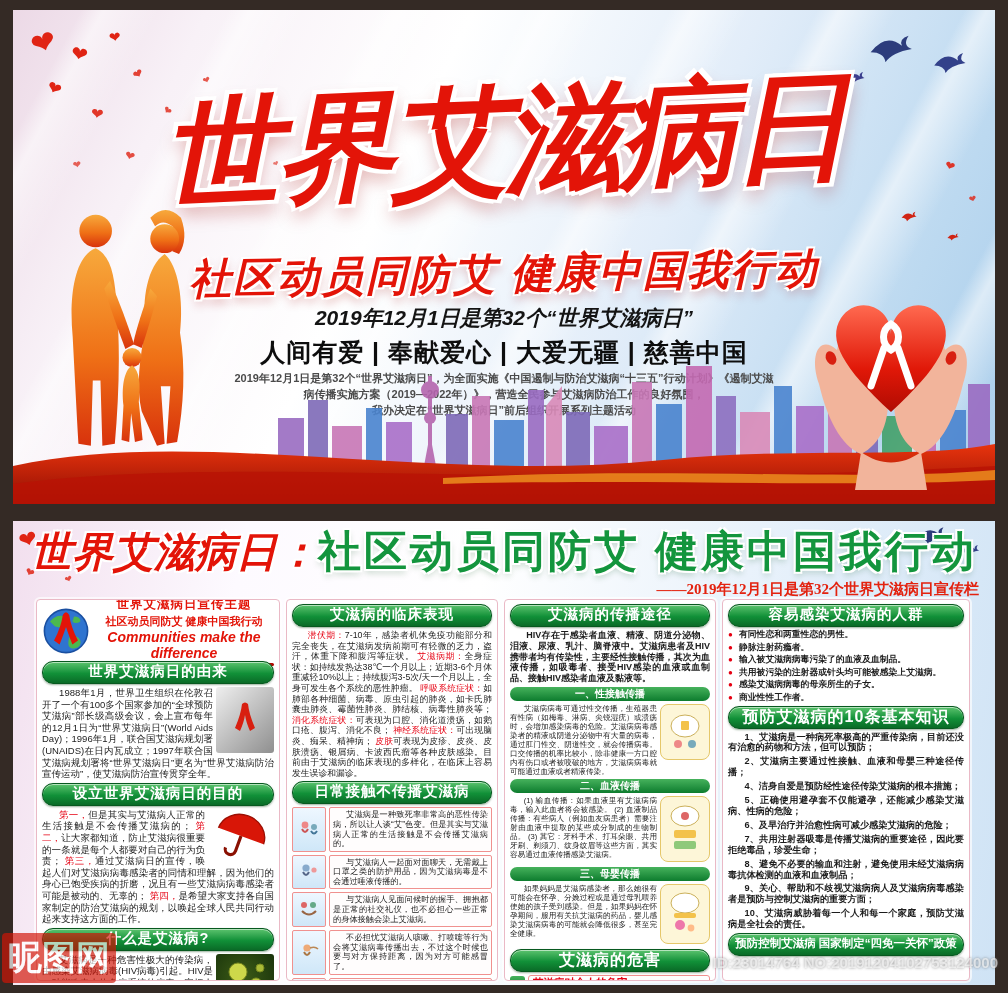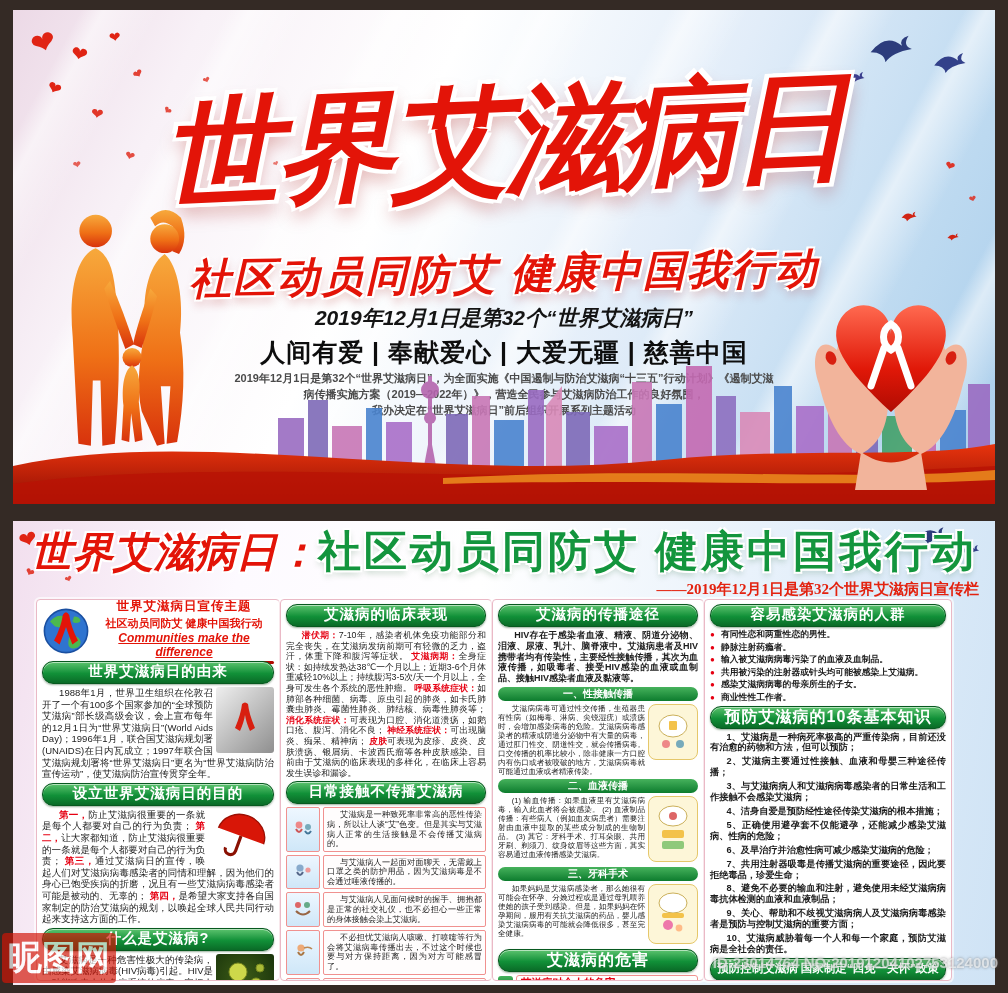--- a/index.html
+++ b/index.html
@@ -33,41 +33,41 @@
   .bird{position:absolute;}
   
   #panel{position:absolute;left:13px;top:521px;width:982px;height:464px;overflow:hidden;
     background:linear-gradient(100deg,#f2dfee 0%,#fdfaff 22%,#ffffff 45%,#e9f2fb 70%,#cfe3f5 100%);}
   .p-header{position:absolute;top:2px;left:0;width:100%;text-align:center;white-space:nowrap;}
   .p-header .red{font-size:41px;font-weight:bold;font-style:italic;color:#e31408;
     text-shadow:2px 2px 0 #fff,-2px -2px 0 #fff,2px -2px 0 #fff,-2px 2px 0 #fff;}
   .p-header .green{font-size:43px;font-weight:bold;color:#13953d;letter-spacing:3px;
     text-shadow:2px 2px 0 #fff,-2px -2px 0 #fff,2px -2px 0 #fff,-2px 2px 0 #fff,0 4px 6px rgba(0,80,20,.25);}
   .p-sub{position:absolute;top:59px;right:16px;font-size:15px;font-weight:bold;color:#e3220f;font-family:Liberation Serif, serif;}
-  .cols{position:absolute;top:78px;left:23px;display:flex;}
+  .cols{position:absolute;top:78px;left:23px;display:flex;gap:6px;}
   .col{background:#fff;border:1px solid #eab9c6;border-radius:4px;padding:4px 5px;
     box-shadow:0 0 0 2px rgba(255,255,255,.65);height:372px;overflow:hidden;
     display:flex;flex-direction:column;gap:3px;}
   .c1{width:232px;}.c2{width:200px;}.c3{width:200px;}.c4{width:236px;}
   .ghead{flex:none;height:21px;line-height:19px;border-radius:11px;text-align:center;
     background:linear-gradient(180deg,#5cc36e,#119038 55%,#0a6b27);border:1px solid #07591f;
     color:#fff;font-weight:bold;font-size:14.5px;letter-spacing:1px;
     box-shadow:inset 0 1px 0 rgba(255,255,255,.55),0 1px 2px rgba(0,60,10,.4);}
   .ghead.big{font-size:16px;}
   .ghead.longer{font-size:11.5px;letter-spacing:0;}
   .gsub{flex:none;height:14px;line-height:13px;border-radius:7px;text-align:center;
     background:linear-gradient(180deg,#46b25c,#0d7c2e);color:#fff;font-weight:bold;font-size:10px;}
   .body{margin:0;font-size:9.5px;line-height:11.6px;color:#1c1c1c;text-align:justify;text-indent:1.8em;}
   .tiny{font-size:7.6px;line-height:9px;}
-  .lead{color:#e60012;font-weight:bold;}
+  .lead{color:#e60012;font-weight:normal;}
   .logo-block{flex:none;display:flex;gap:4px;align-items:center;height:54px;}
   .logo-text{flex:1;text-align:center;}
   .lt1{color:#e31408;font-weight:bold;font-size:12.5px;letter-spacing:1px;}
   .lt2{color:#e31408;font-weight:bold;font-size:11px;margin-top:1px;}
-  .lt3{color:#e31408;font-weight:bold;font-style:italic;font-size:12px;text-decoration:underline;}
+  .lt3{color:#e31408;font-weight:bold;font-style:italic;font-size:14px;}
   .swoosh{height:3px;margin-top:2px;border-radius:2px;background:linear-gradient(90deg,#f7b8b0,#e31408 40%,#b00b02);}
   .ph{float:right;margin:0 0 2px 3px;border-radius:3px;}
   .ph-hands{width:58px;height:66px;background:linear-gradient(135deg,#efefef,#8f8f8f);display:flex;align-items:center;justify-content:center;}
   .ph-umb{width:66px;height:54px;display:flex;align-items:center;justify-content:center;}
   .ph-virus{width:58px;height:52px;background:radial-gradient(circle at 45% 45%,#3d5c17,#16300a);display:flex;align-items:center;justify-content:center;}
   .crow{flex:none;display:flex;gap:3px;align-items:stretch;}
   .crow .pic{flex:none;width:32px;border:1px solid #f0918f;border-radius:2px;
     background:linear-gradient(180deg,#eef7ff,#cfe7f8);display:flex;align-items:center;justify-content:center;}
   .crow .txt{flex:1;border:1px solid #f0918f;border-radius:2px;background:#fffdfd;
     padding:2px 3px;font-size:8.2px;line-height:9.6px;color:#222;text-align:justify;text-indent:1.6em;}
@@ -281,21 +281,21 @@
 
       <div class="ghead">设立世界艾滋病日的目的</div>
       <p class="body">
         <span class="ph ph-umb">
             <svg width="54" height="48" viewBox="0 0 40 36" style="transform:rotate(20deg)">
               <path d="M2,18 a18,16 0 0 1 36,0 z" fill="#d81607"></path>
               <path d="M2,18 a18,16 0 0 1 36,0" fill="none" stroke="#9c1004" stroke-width="1"></path>
               <path d="M20,18 v12 a4,4 0 0 1 -8,0" stroke="#8a1002" fill="none" stroke-width="2.4"></path>
             </svg>
           </span>
-        <span class="lead">第一，</span><span>防止艾滋病很重要的一条就是每个人都要对自己的行为负责；</span>
+        <span class="lead">第一，</span><span>但是其实与艾滋病人正常的生活接触是不会传播艾滋病的；</span>
         <span class="lead">第二，</span><span>让大家都知道，防止艾滋病很重要的一条就是每个人都要对自己的行为负责；</span>
         <span class="lead">第三，</span><span>通过艾滋病日的宣传，唤起人们对艾滋病病毒感染者的同情和理解，因为他们的身心已饱受疾病的折磨，况且有一些艾滋病病毒感染者可能是被动的、无辜的；</span>
         <span class="lead">第四，</span><span>是希望大家支持各自国家制定的防治艾滋病的规划，以唤起全球人民共同行动起来支持这方面的工作。</span>
       </p>
 
       <div class="ghead">什么是艾滋病?</div>
       <p class="body">
         <span class="ph ph-virus">
             <svg width="50" height="44" viewBox="0 0 50 44">
               <circle cx="18" cy="14" r="9" fill="#cdd84a" stroke="#7a8a20"></circle>
@@ -394,21 +394,21 @@
               <rect x="6" y="26" width="22" height="8" rx="2" fill="#f3c24a"></rect>
               <rect x="6" y="37" width="22" height="8" rx="2" fill="#8fc97a"></rect>
               <circle cx="17" cy="12" r="4" fill="#d66"></circle>
             </svg>
           </span>
         <span>(1) 输血传播：如果血液里有艾滋病病毒，输入此血者将会被感染。</span>
         <span>(2) 血液制品传播：有些病人（例如血友病患者）需要注射由血液中提取的某些成分制成的生物制品。</span>
         <span>(3) 其它：牙科手术、打耳朵眼、共用牙刷、剃须刀、纹身纹眉等这些方面，其实容易通过血液传播感染艾滋病。</span>
       </p>
 
-      <div class="gsub">三、牙科手术</div>
+      <div class="gsub">三、母婴传播</div>
       <p class="body tiny">
         <span class="bubble" style="height:58px">
             <svg width="34" height="46" viewBox="0 0 34 46">
               <ellipse cx="17" cy="12" rx="14" ry="10" fill="#fff" stroke="#cbb05a"></ellipse>
               <circle cx="12" cy="34" r="5" fill="#e7a"></circle>
               <circle cx="23" cy="37" r="3.4" fill="#fb8"></circle>
               <rect x="6" y="22" width="22" height="5" rx="2" fill="#f3c24a"></rect>
             </svg>
           </span>
         <span>如果妈妈是艾滋病感染者，那么她很有可能会在怀孕、分娩过程或是通过母乳喂养使她的孩子受到感染。但是，如果妈妈在怀孕期间，服用有关抗艾滋病的药品，婴儿感染艾滋病病毒的可能就会降低很多，甚至完全健康。</span>
@@ -428,21 +428,20 @@
       <div class="bullet">有同性恋和两重性恋的男性。</div>
       <div class="bullet">静脉注射药瘾者。</div>
       <div class="bullet">输入被艾滋病病毒污染了的血液及血制品。</div>
       <div class="bullet">共用被污染的注射器或针头均可能被感染上艾滋病。</div>
       <div class="bullet">感染艾滋病病毒的母亲所生的子女。</div>
       <div class="bullet">商业性性工作者。</div>
 
       <div class="ghead big">预防艾滋病的10条基本知识</div>
       <p class="k">1、艾滋病是一种病死率极高的严重传染病，目前还没有治愈的药物和方法，但可以预防；</p>
       <p class="k">2、艾滋病主要通过性接触、血液和母婴三种途径传播；</p>
-      <p class="k">3、与艾滋病病人和艾滋病病毒感染者的日常生活和工作接触不会感染艾滋病；</p>
       <p class="k">4、洁身自爱是预防经性途径传染艾滋病的根本措施；</p>
       <p class="k">5、正确使用避孕套不仅能避孕，还能减少感染艾滋病、性病的危险；</p>
       <p class="k">6、及早治疗并治愈性病可减少感染艾滋病的危险；</p>
       <p class="k">7、共用注射器吸毒是传播艾滋病的重要途径，因此要拒绝毒品，珍爱生命；</p>
       <p class="k">8、避免不必要的输血和注射，避免使用未经艾滋病病毒抗体检测的血液和血液制品；</p>
       <p class="k">9、关心、帮助和不歧视艾滋病病人及艾滋病病毒感染者是预防与控制艾滋病的重要方面；</p>
       <p class="k">10、艾滋病威胁着每一个人和每一个家庭，预防艾滋病是全社会的责任。</p>
 
       <div class="ghead longer">预防控制艾滋病 国家制定“四免一关怀”政策</div>
 

